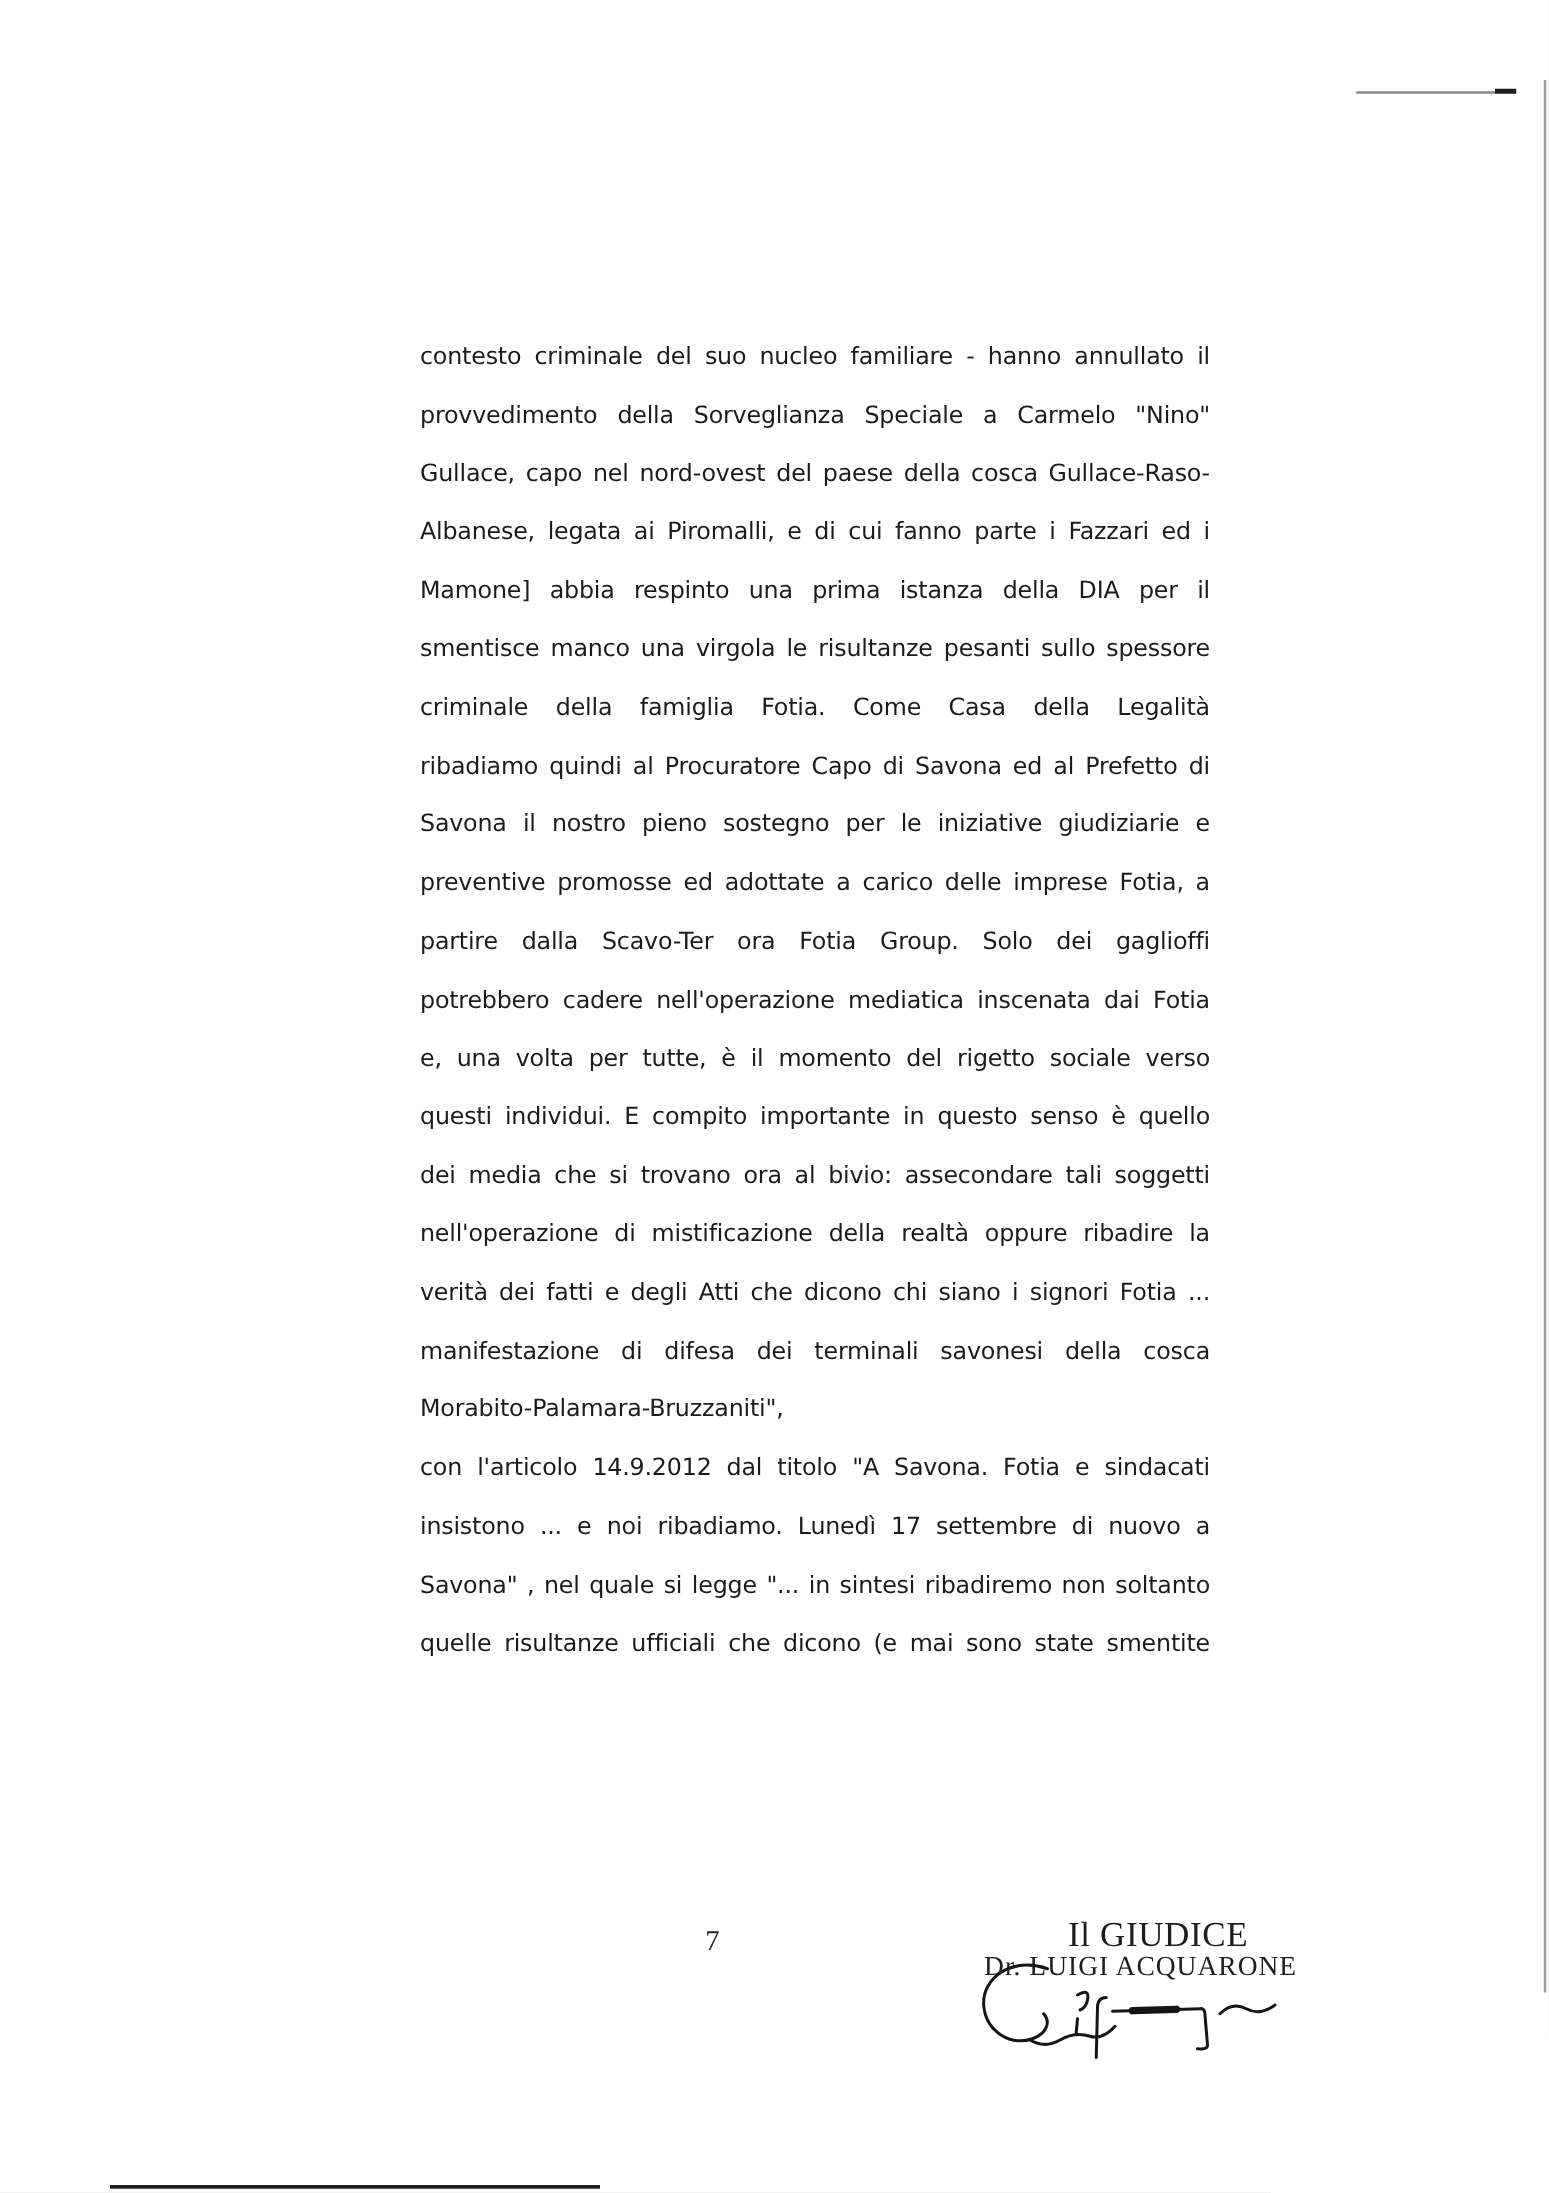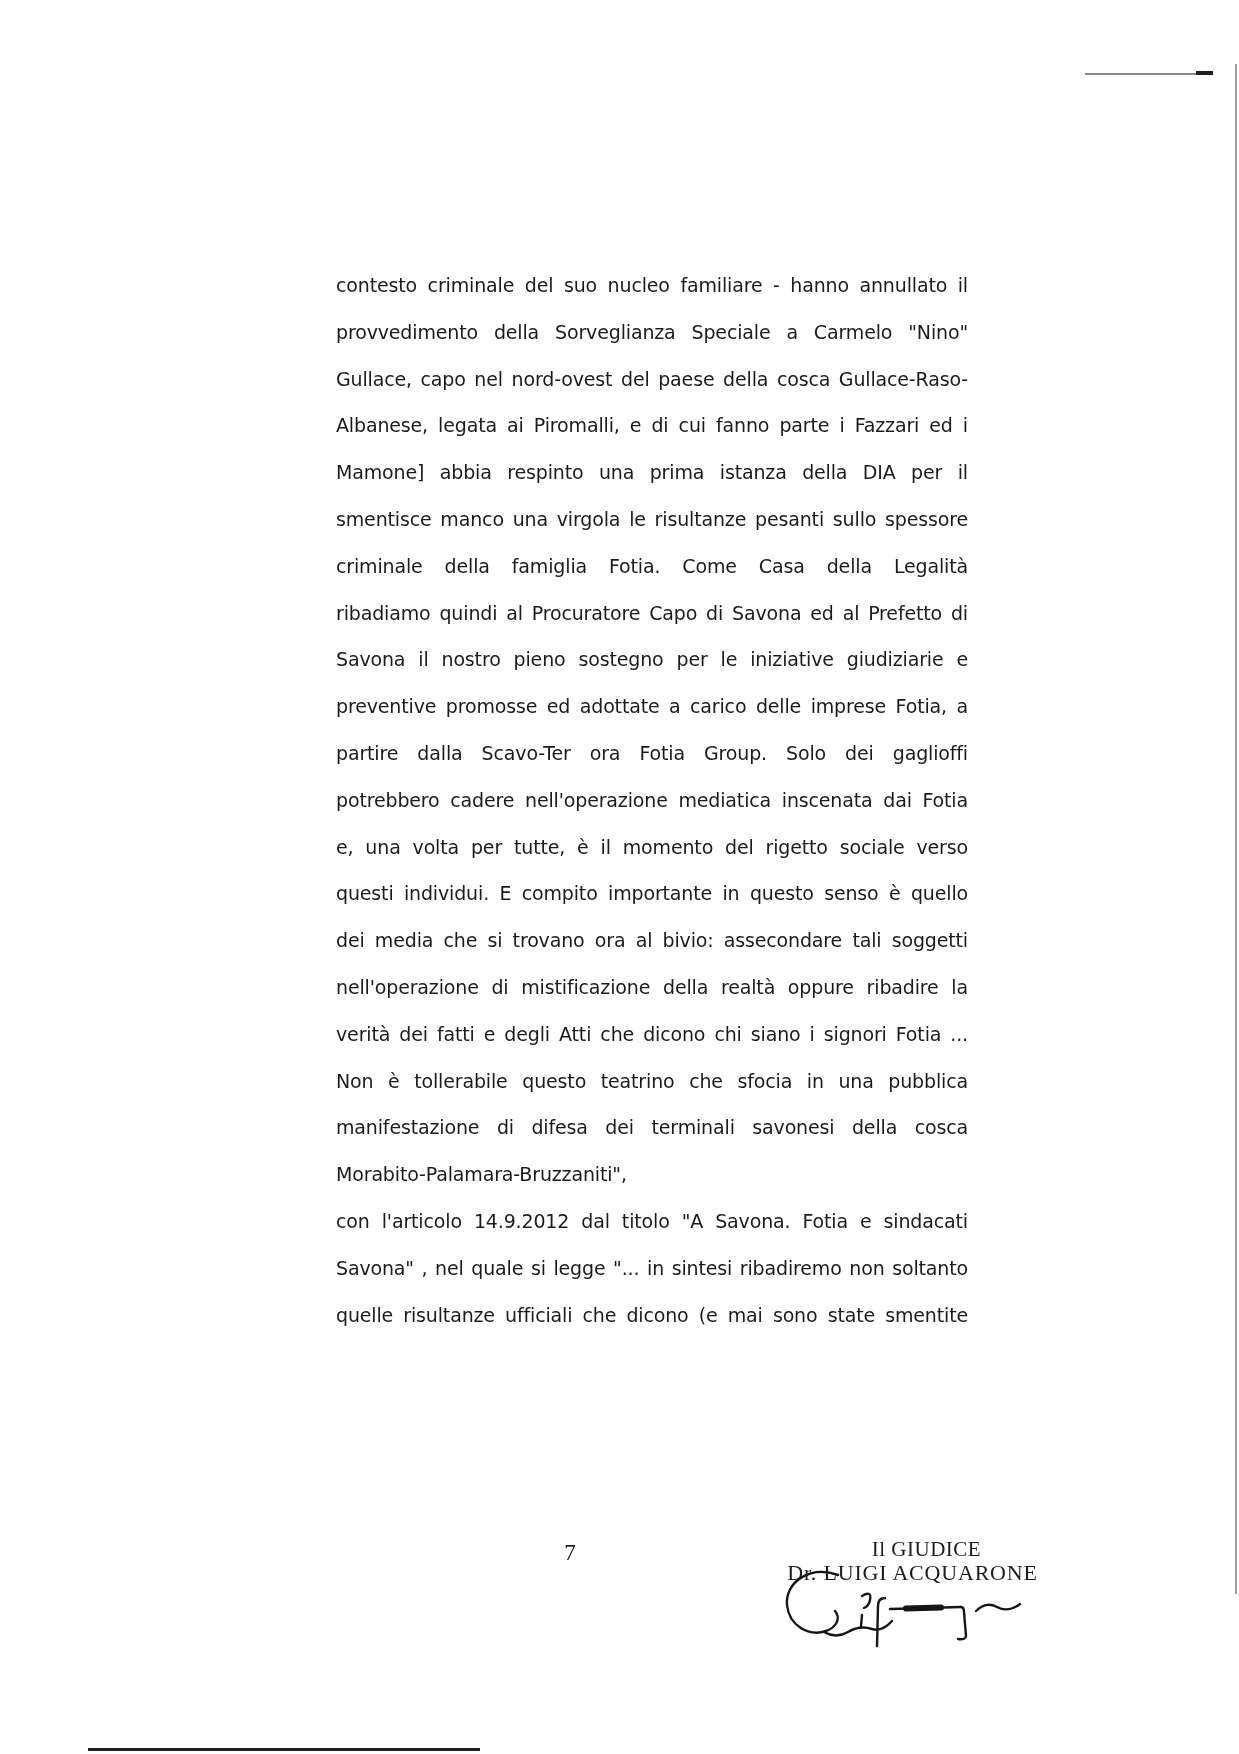--- a/index.html
+++ b/index.html
@@ -49,21 +49,21 @@
   #signer-block {
     position: absolute;
     left: 775px;
     top: 1538px;
     width: 275px;
     text-align: center;
     font-family: "Liberation Serif", serif;
     color: #1d1d1d;
   }
   .signer-role {
-    font-size: 21px;
+    font-size: 28px;
     letter-spacing: 0.5px;
     line-height: 22px;
     transform: translateX(14px);
     font-family: Liberation Serif, serif;
   }
   .signer-name {
     font-size: 22px;
     letter-spacing: 0.8px;
     line-height: 25px;
   }
@@ -103,24 +103,24 @@
       <div class="tline"><span class="seg it">ribadiamo quindi al Procuratore Capo di Savona ed al Prefetto di</span></div>
       <div class="tline"><span class="seg it">Savona il nostro pieno sostegno per le iniziative giudiziarie e</span></div>
       <div class="tline"><span class="seg it">preventive promosse ed adottate a carico delle imprese Fotia, a</span></div>
       <div class="tline"><span class="seg it">partire dalla Scavo-Ter ora Fotia Group. Solo dei gaglioffi</span></div>
       <div class="tline"><span class="seg it">potrebbero cadere nell'operazione mediatica inscenata dai Fotia</span></div>
       <div class="tline"><span class="seg it">e, una volta per tutte, è il momento del rigetto sociale verso</span></div>
       <div class="tline"><span class="seg it">questi individui. E compito importante in questo senso è quello</span></div>
       <div class="tline"><span class="seg it">dei media che si trovano ora al bivio: assecondare tali soggetti</span></div>
       <div class="tline"><span class="seg it">nell'operazione di mistificazione della realtà oppure ribadire la</span></div>
       <div class="tline"><span class="seg it">verità dei fatti e degli Atti che dicono chi siano i signori Fotia ...</span></div>
-      <div class="tline"><span class="seg it">Non è tollerabile questo teatrino che sfocia in una pubblica</span></div>
       <div class="tline"><span class="seg it">manifestazione di difesa dei terminali savonesi della cosca</span></div>
       <div class="tline left"><span class="seg it">Morabito-Palamara-Bruzzaniti",</span></div>
       <div class="tline"><span class="seg reg">con l'articolo 14.9.2012 dal titolo </span><span class="seg it">"A Savona. Fotia e sindacati</span></div>
+      <div class="tline"><span class="seg it">insistono ... e noi ribadiamo. Lunedì 17 settembre di nuovo a</span></div>
       <div class="tline"><span class="seg it">Savona"</span><span class="seg reg"> , nel quale si legge "... </span><span class="seg it">in sintesi ribadiremo non soltanto</span></div>
       <div class="tline"><span class="seg it">quelle risultanze ufficiali che dicono (e mai sono state smentite</span></div>
     </div>
 
   <div id="page-number">7</div>
 
   <div id="signer-block">
     <div class="signer-role">Il GIUDICE</div>
     <div class="signer-name">Dr. LUIGI ACQUARONE</div>
   </div>

